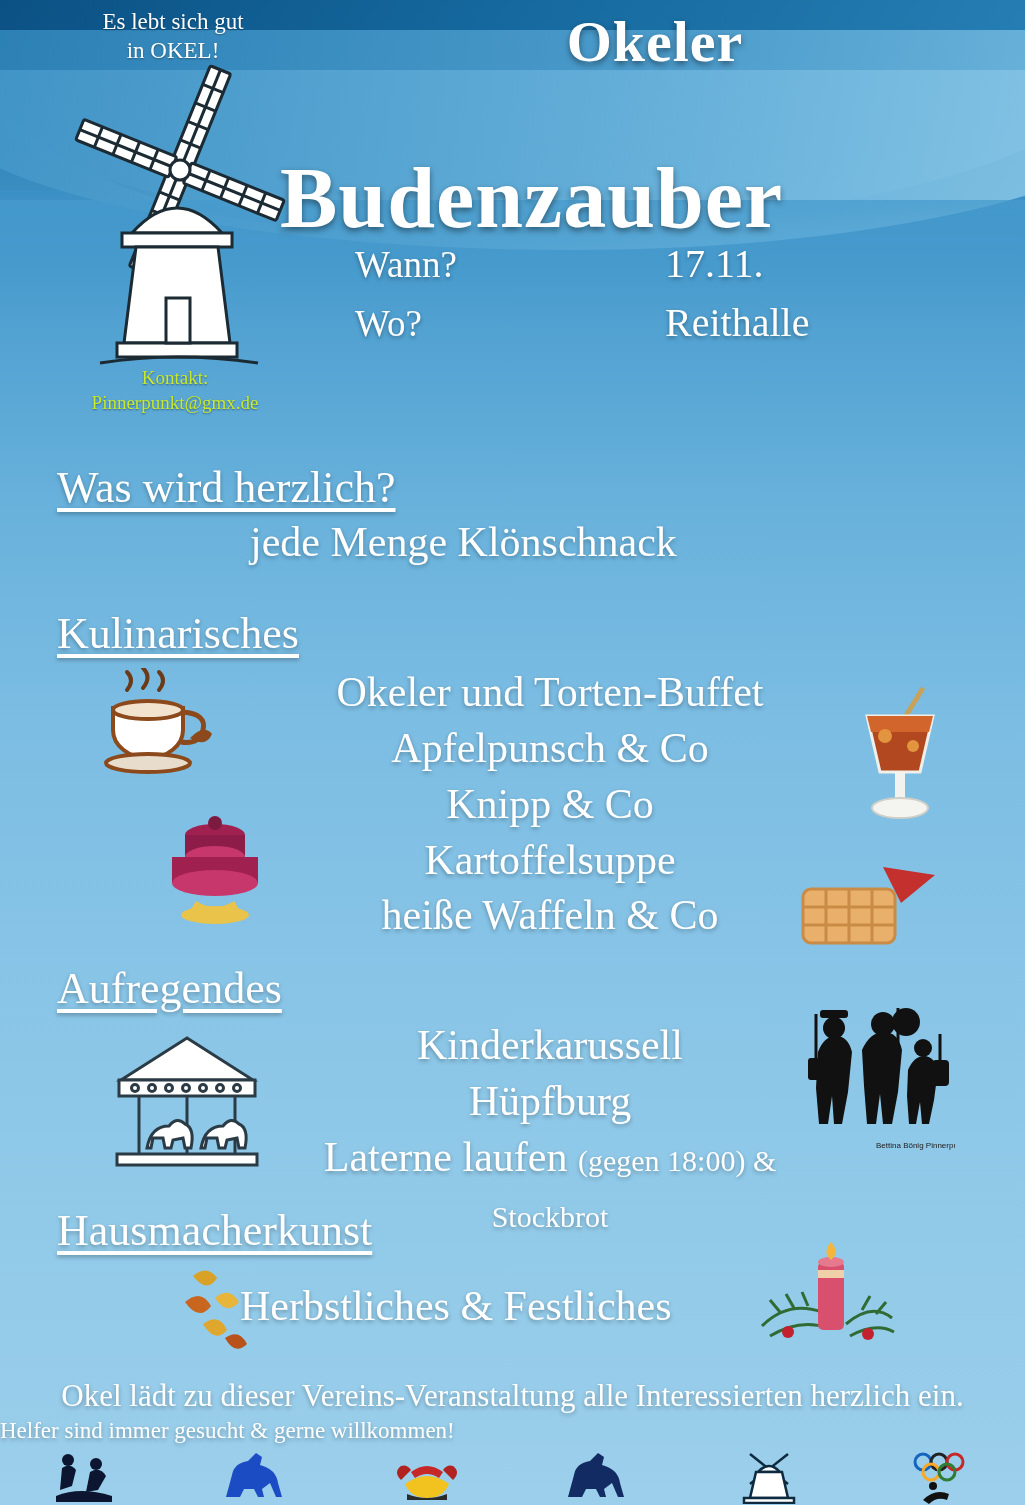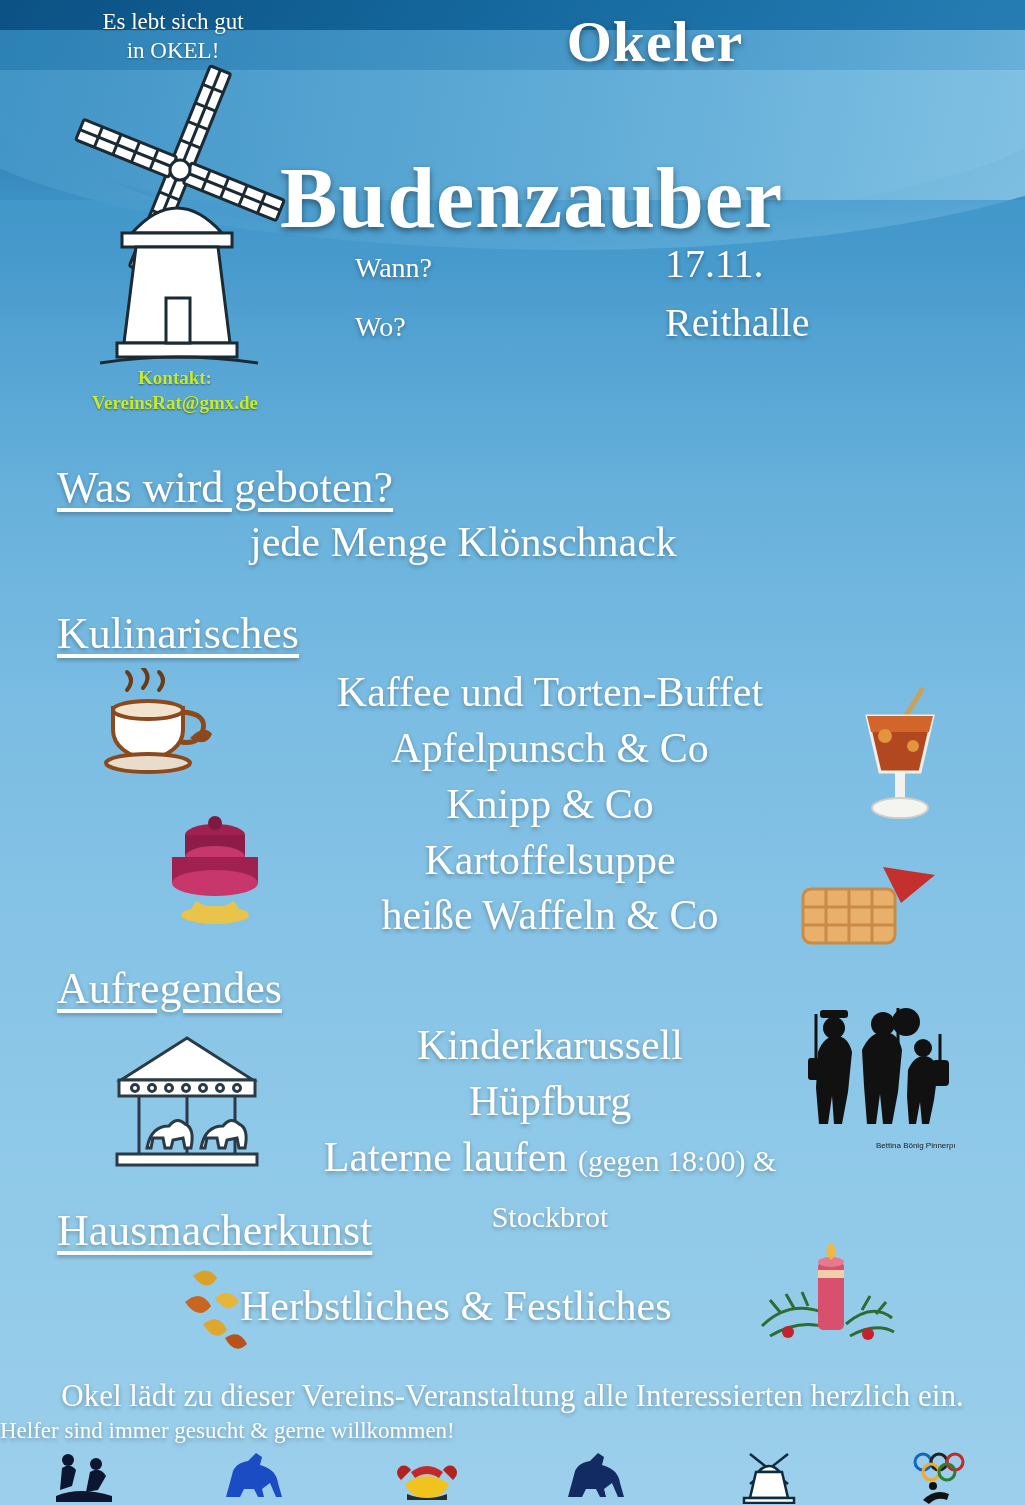--- a/index.html
+++ b/index.html
@@ -54,38 +54,38 @@
   .content{position:relative;z-index:5;width:925px;height:1505px;}
 
   .slogan{
     position:absolute;left:58px;top:8px;width:230px;text-align:center;
     font-size:23px;line-height:1.25;color:#ffffff;
     text-shadow:0 1px 2px rgba(0,0,0,.35);
   }
   .windmill{position:absolute;left:62px;top:58px;width:230px;height:310px;}
   .kontakt{
     position:absolute;left:40px;top:366px;width:270px;text-align:center;
-    font-size:19px;line-height:1.3;color:#c9ea2a;font-weight:bold;
+    font-size:19px;line-height:1.3;color:#c9ea2a;font-weight:normal;
     text-shadow:0 1px 2px rgba(0,0,0,.45);
   }
 
   .title1{
     position:absolute;left:300px;top:8px;width:710px;text-align:center;
     font-size:58px;font-weight:bold;letter-spacing:1px;
     text-shadow:0 3px 6px rgba(0,0,0,.45);
   }
   .title2{
     position:absolute;left:280px;top:148px;width:730px;
     font-size:86px;font-weight:bold;letter-spacing:1px;
     text-shadow:0 3px 6px rgba(0,0,0,.45);
   }
 
   .facts{position:absolute;left:355px;top:240px;width:620px;}
   .factrow{display:flex;align-items:baseline;margin-bottom:12px;}
-  .factq{width:310px;font-size:28px;text-shadow:0 2px 4px rgba(0,0,0,.35);}
+  .factq{width:310px;font-size:37px;text-shadow:0 2px 4px rgba(0,0,0,.35);}
   .facta{font-size:40px;text-shadow:0 2px 4px rgba(0,0,0,.35);}
 
   .sec-head{
     position:absolute;font-size:44px;
     text-decoration:underline;text-underline-offset:6px;
     text-shadow:0 2px 4px rgba(0,0,0,.3);
   }
   .line{
     position:absolute;font-size:42px;text-shadow:0 2px 4px rgba(0,0,0,.3);
   }
@@ -170,44 +170,44 @@
 
         <rect x="104" y="240" width="24" height="45"></rect>
 
         <path d="M38,305 Q115,293 196,305" fill="none"></path>
       </g>
     </svg>
   </div>
 
   <div class="kontakt">
     <div>Kontakt:</div>
-    <div>VereinsRat@gmx.de</div>
+    <div>Pinnerpunkt@gmx.de</div>
   </div>
 
   <div class="title1">Okeler</div>
   <div class="title2">Budenzauber</div>
 
   <div class="facts">
     <div class="factrow">
       <div class="factq">Wann?</div>
       <div class="facta">17.11.</div>
     </div>
     <div class="factrow">
       <div class="factq">Wo?</div>
       <div class="facta">Reithalle</div>
     </div>
   </div>
 
-  <div class="sec-head" style="left:57px;top:462px;">Was wird geboten?</div>
+  <div class="sec-head" style="left:57px;top:462px;">Was wird herzlich?</div>
   <div class="line" style="left:250px;top:518px;text-align:center;">jede Menge Klönschnack</div>
 
   <div class="sec-head" style="left:57px;top:608px;">Kulinarisches</div>
 
   <div class="center-block" style="left:280px;top:665px;width:540px;">
-    <div>Kaffee und Torten-Buffet</div>
+    <div>Okeler und Torten-Buffet</div>
     <div>Apfelpunsch &amp; Co</div>
     <div>Knipp &amp; Co</div>
     <div>Kartoffelsuppe</div>
     <div>heiße Waffeln &amp; Co</div>
   </div>
 
   <div class="icon-abs" style="left:95px;top:668px;">
     <svg width="125" height="110" viewBox="0 0 125 110">
       <g fill="none" stroke="#6b3b19" stroke-width="4" stroke-linecap="round">
         <path d="M32,22 q8,-10 0,-18"></path>

